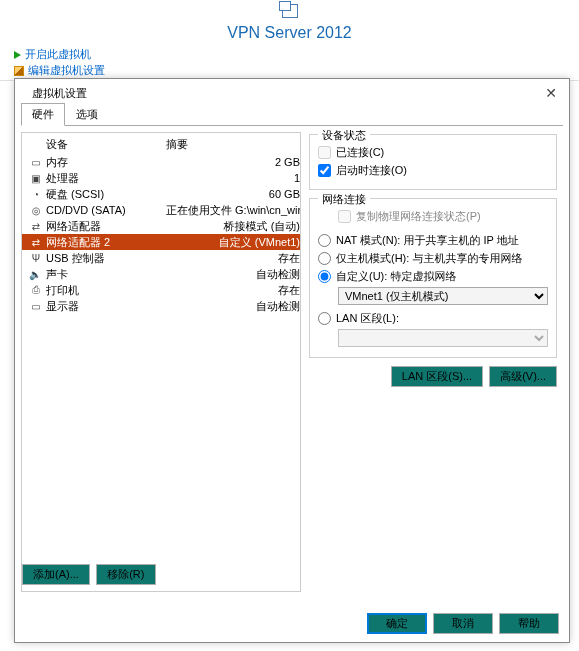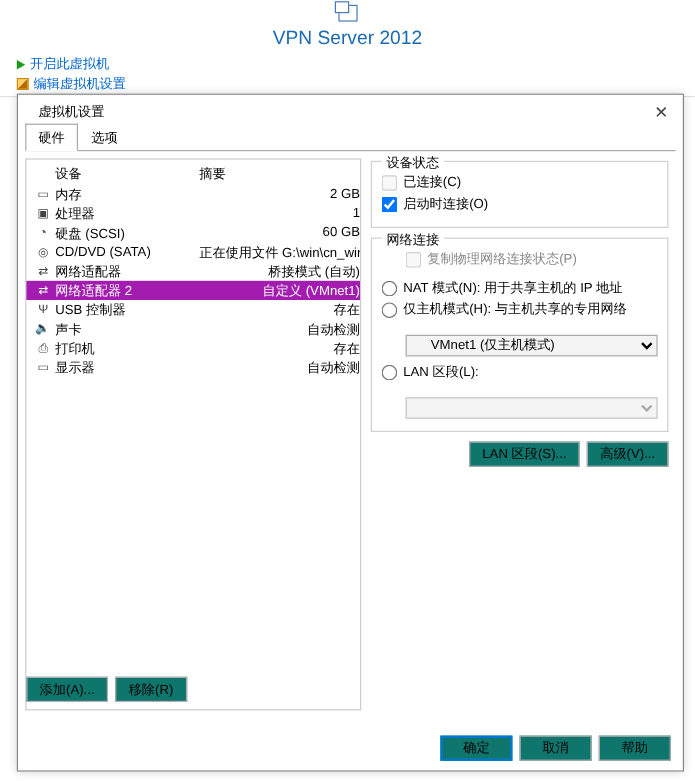--- a/index.html
+++ b/index.html
@@ -23,32 +23,32 @@
   .body { display:flex; padding:6px; gap:4px; }
   .left { width:280px; border:1px solid #ccc; height:460px; position:relative; background:#fff; }
   .right { flex:1; padding:2px 6px 0 4px; }
   .dev-head { display:flex; font-size:11px; padding:4px 0 2px 24px; color:#000; }
   .dev-head .c1 { width:120px; }
   .table { }
   .row { display:flex; align-items:center; height:16px; padding-left:6px; font-size:11px; }
   .row .ico { width:16px; text-align:center; font-size:10px; color:#444; }
   .row .c1 { width:122px; padding-left:2px; white-space:nowrap; overflow:hidden; }
   .row .c2 { flex:1; white-space:nowrap; overflow:hidden;text-align:right; }
-  .row.sel { background:#a21caf; color:#fff; }
+  .row.sel { background:#c2410c; color:#fff; }
   .row.sel .ico { color:#fff; }
   .left-btns { position:absolute; bottom:6px; left:0; right:0; display:flex; justify-content:flex-start; gap:6px; padding-right:10px; }
   .btn { border:1px solid #adadad; background:#0f766e; padding:2px 10px; font-size:11px; min-width:60px; text-align:center; }
   .btn.primary { border:1px solid #0078d7; outline:1px solid #0078d7; outline-offset:-2px; }
   .group { border:1px solid #d0d0d0; padding:8px 8px 10px 8px; margin-bottom:8px; position:relative; }
   .group-title { position:absolute; top:-7px; left:8px; background:#fff; padding:0 4px; font-size:11px; }
   .cb, .rb { display:flex; align-items:center; gap:5px; font-size:11px; line-height:18px; }
   .cb input, .rb input { margin:0; }
   .sub { padding-left:20px; color:#888; font-size:11px; }
   .sub.enabled { color:#000; }
-  .sel-box { width:100%; border:1px solid #aaa; font-size:11px; padding:1px 16px; background:#f4f4f4; margin-top:12px; }
+  .sel-box { width:100%; border:1px solid #aaa; font-size:11px; padding:1px 2px; background:#f4f4f4; margin-top:2px; }
   .sel-box.disabled { color:#888; background:#f0f0f0; }
   .right-btns { display:flex; justify-content:flex-end; gap:6px; margin-top:6px; }
   .footer { position:absolute; bottom:8px; right:10px; display:flex; gap:6px; }
 
   
   .i-mem::before{content:"▭";} .i-cpu::before{content:"▣";} .i-disk::before{content:"◔";}
   .i-cd::before{content:"◎";} .i-net::before{content:"⇄";} .i-usb::before{content:"Ψ";}
   .i-snd::before{content:"🔈";} .i-prn::before{content:"⎙";} .i-mon::before{content:"▭";}
 </style>
 </head>
@@ -156,20 +156,24 @@
             <span>复制物理网络连接状态(P)</span>
           </label>
         <label class="rb" style="margin-top:6px;">
             <input type="radio" name="net" style="">
             <span>NAT 模式(N): 用于共享主机的 IP 地址</span>
           </label>
         <label class="rb">
             <input type="radio" name="net" style="">
             <span>仅主机模式(H): 与主机共享的专用网络</span>
           </label>
+        <label class="rb">
+            <input type="radio" name="net" checked="" style="">
+            <span>自定义(U): 特定虚拟网络</span>
+          </label>
         <div class="sub enabled">
           <select class="sel-box">
             <option>VMnet1 (仅主机模式)</option>
           </select>
         </div>
         <label class="rb" style="margin-top:4px;">
             <input type="radio" name="net" style="">
             <span>LAN 区段(L):</span>
           </label>
         <div class="sub">

